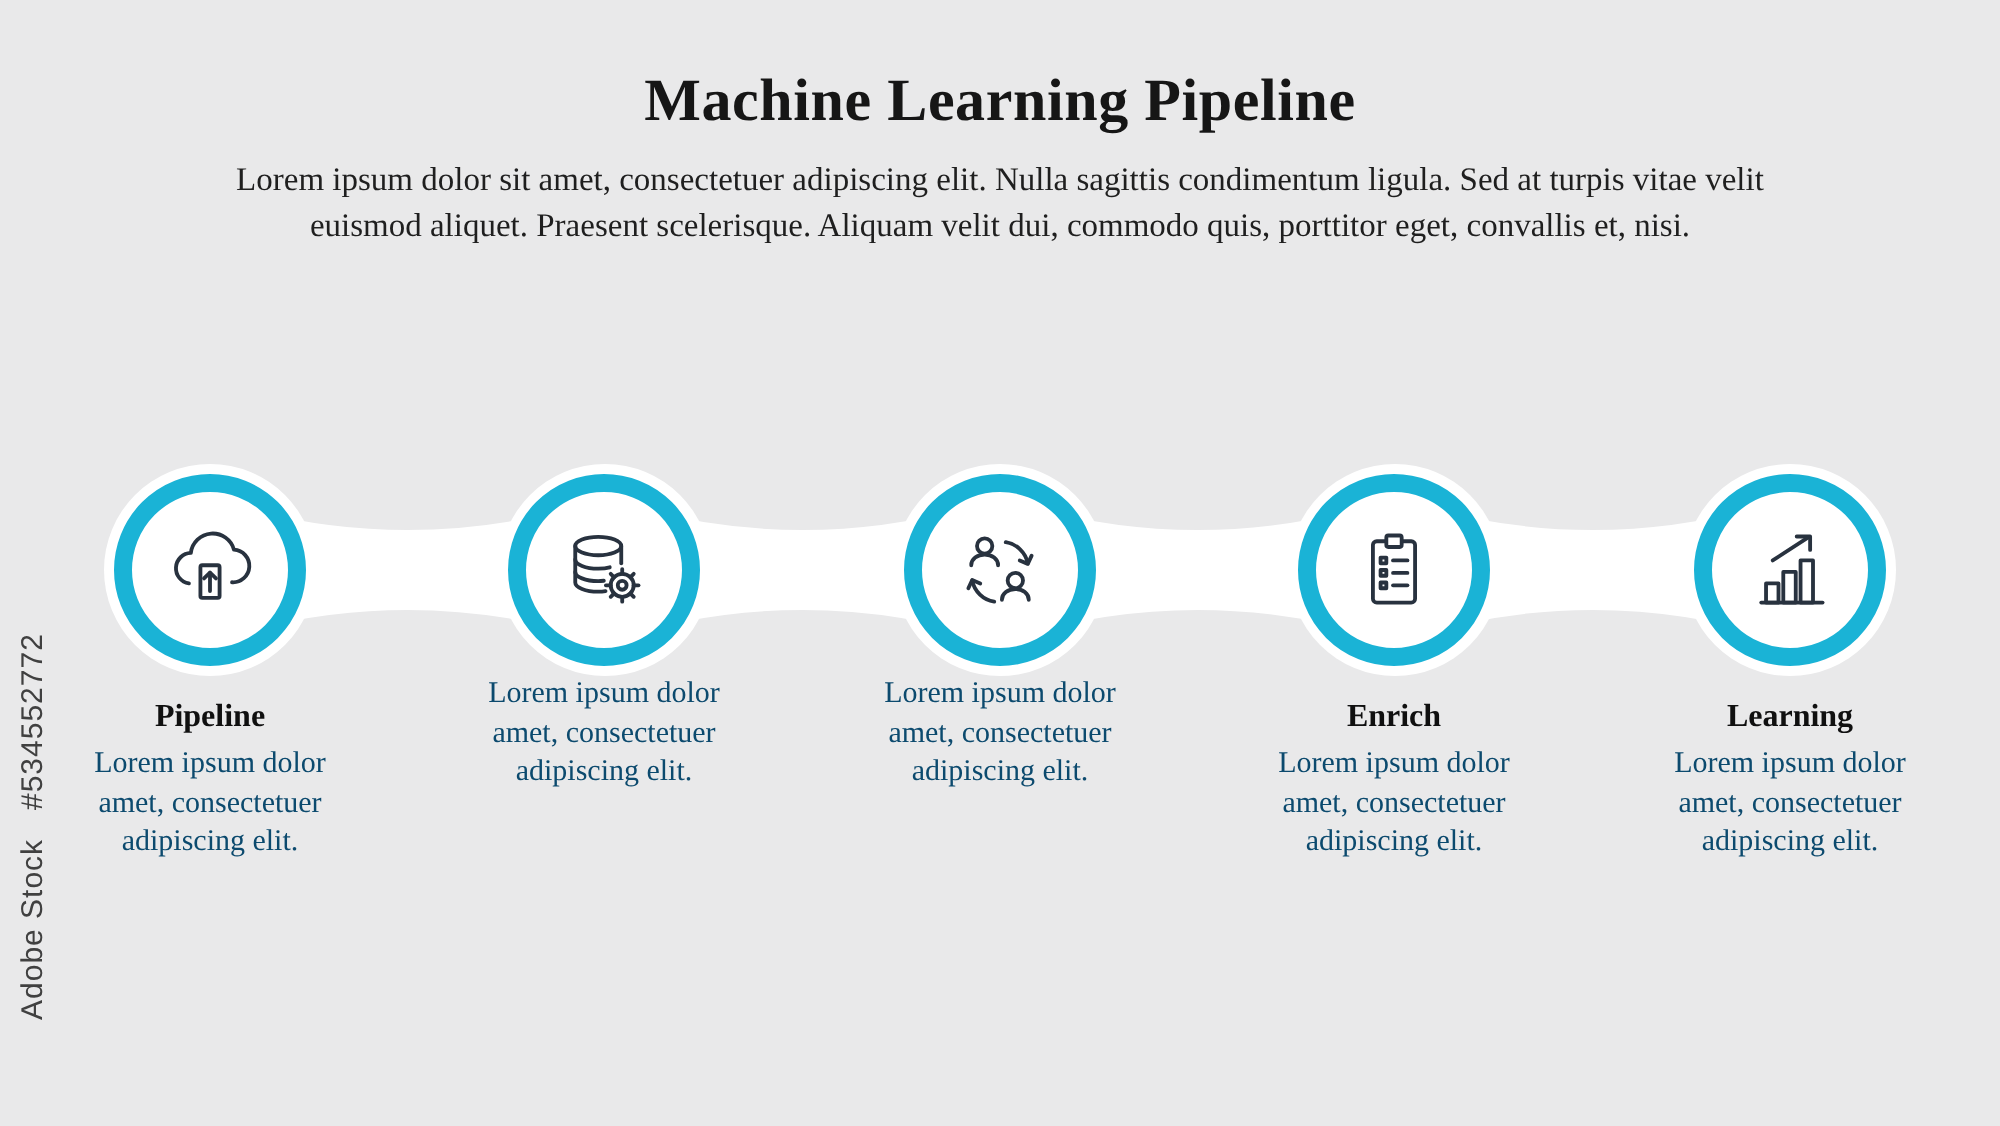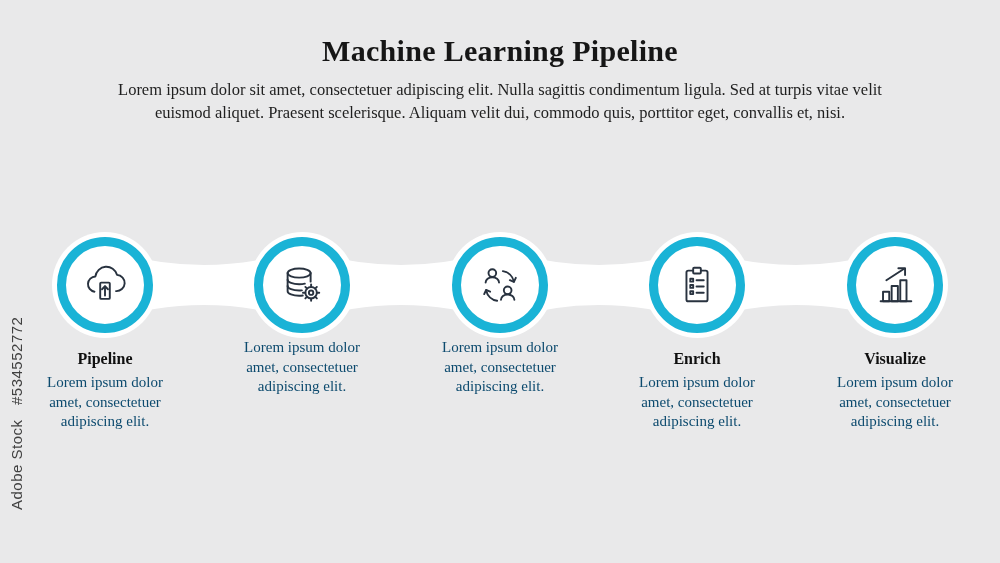--- a/index.html
+++ b/index.html
@@ -150,17 +150,17 @@
         <svg width="46" height="46" viewBox="0 0 48 48">
           <line class="ico" x1="9" y1="41" x2="41" y2="41"></line>
           <rect class="ico" x="11.5" y="31" width="6.5" height="10"></rect>
           <rect class="ico" x="20.5" y="25" width="6.5" height="16"></rect>
           <rect class="ico" x="29.5" y="19" width="6.5" height="22"></rect>
           <line class="ico" x1="15" y1="19" x2="33.5" y2="7"></line>
           <polyline class="ico" points="27.5,6.5 34.5,6.5 34.5,13.5"></polyline>
         </svg>
       </span>
     </div>
-    <div class="step-title">Visualize</div>
+    <div class="step-title">Learning</div>
     <div class="step-desc">Lorem ipsum dolor amet, consectetuer adipiscing elit.</div>
   </div>
 
 </div>
 
 </body></html>

